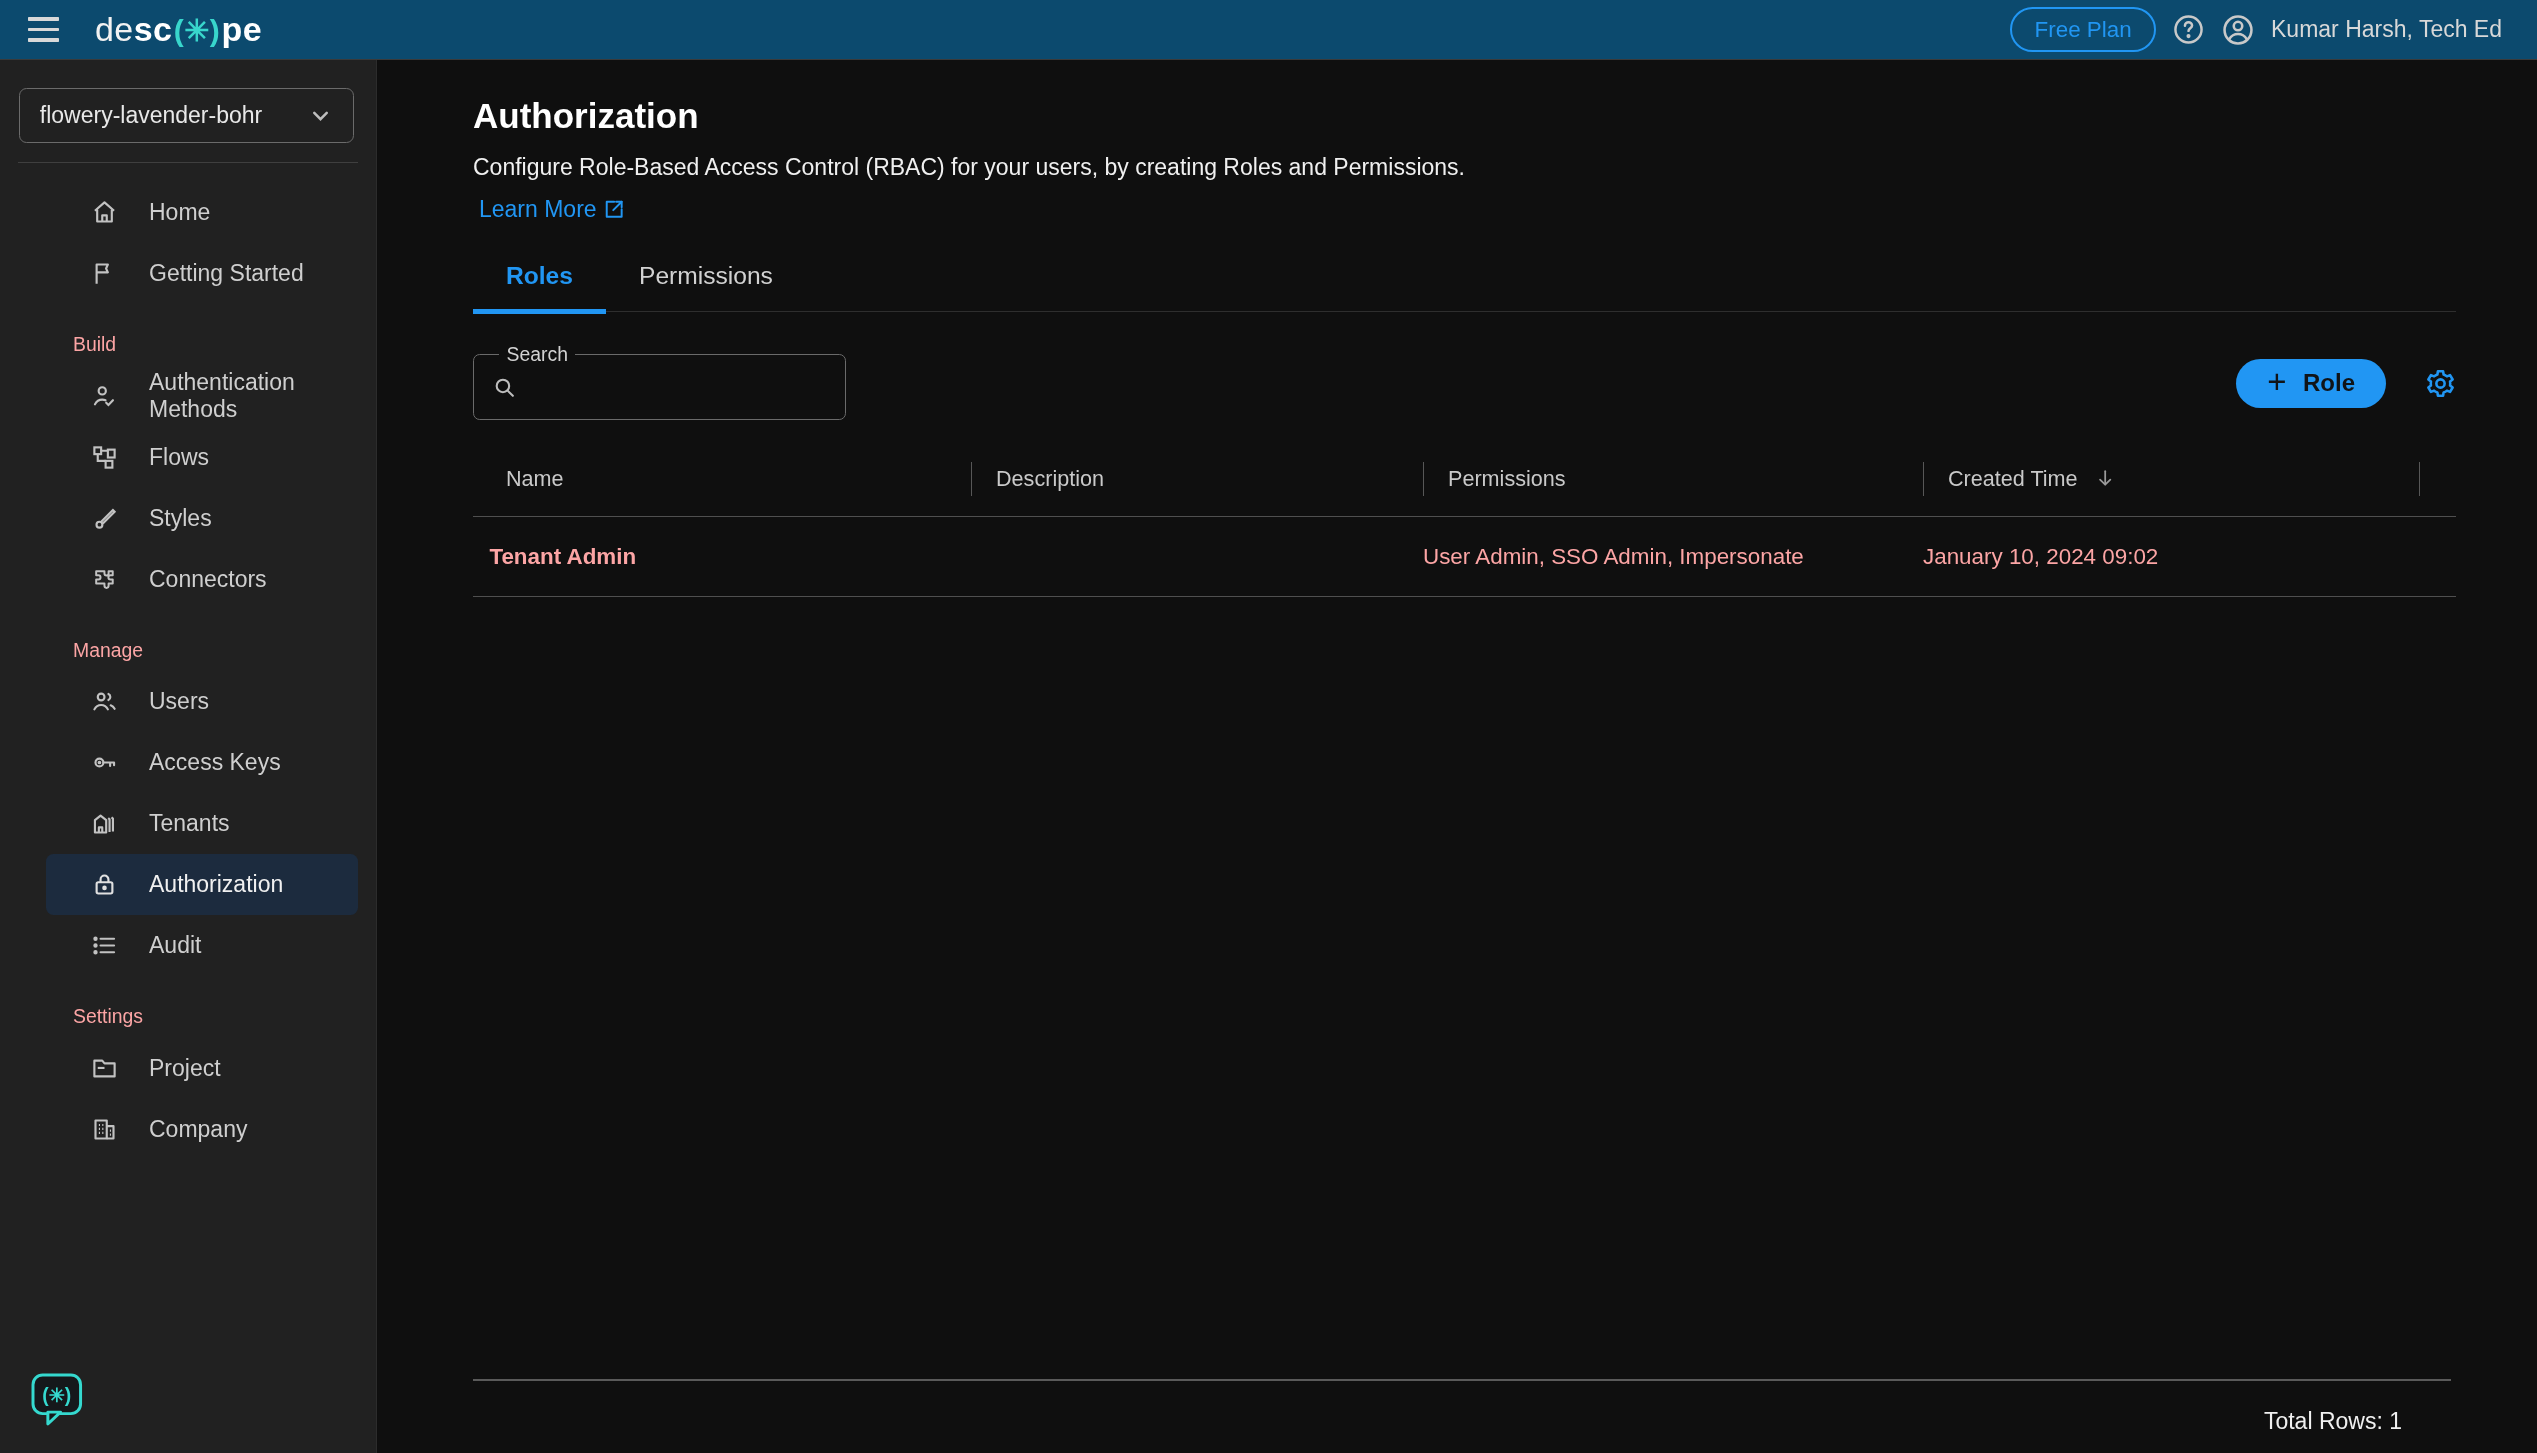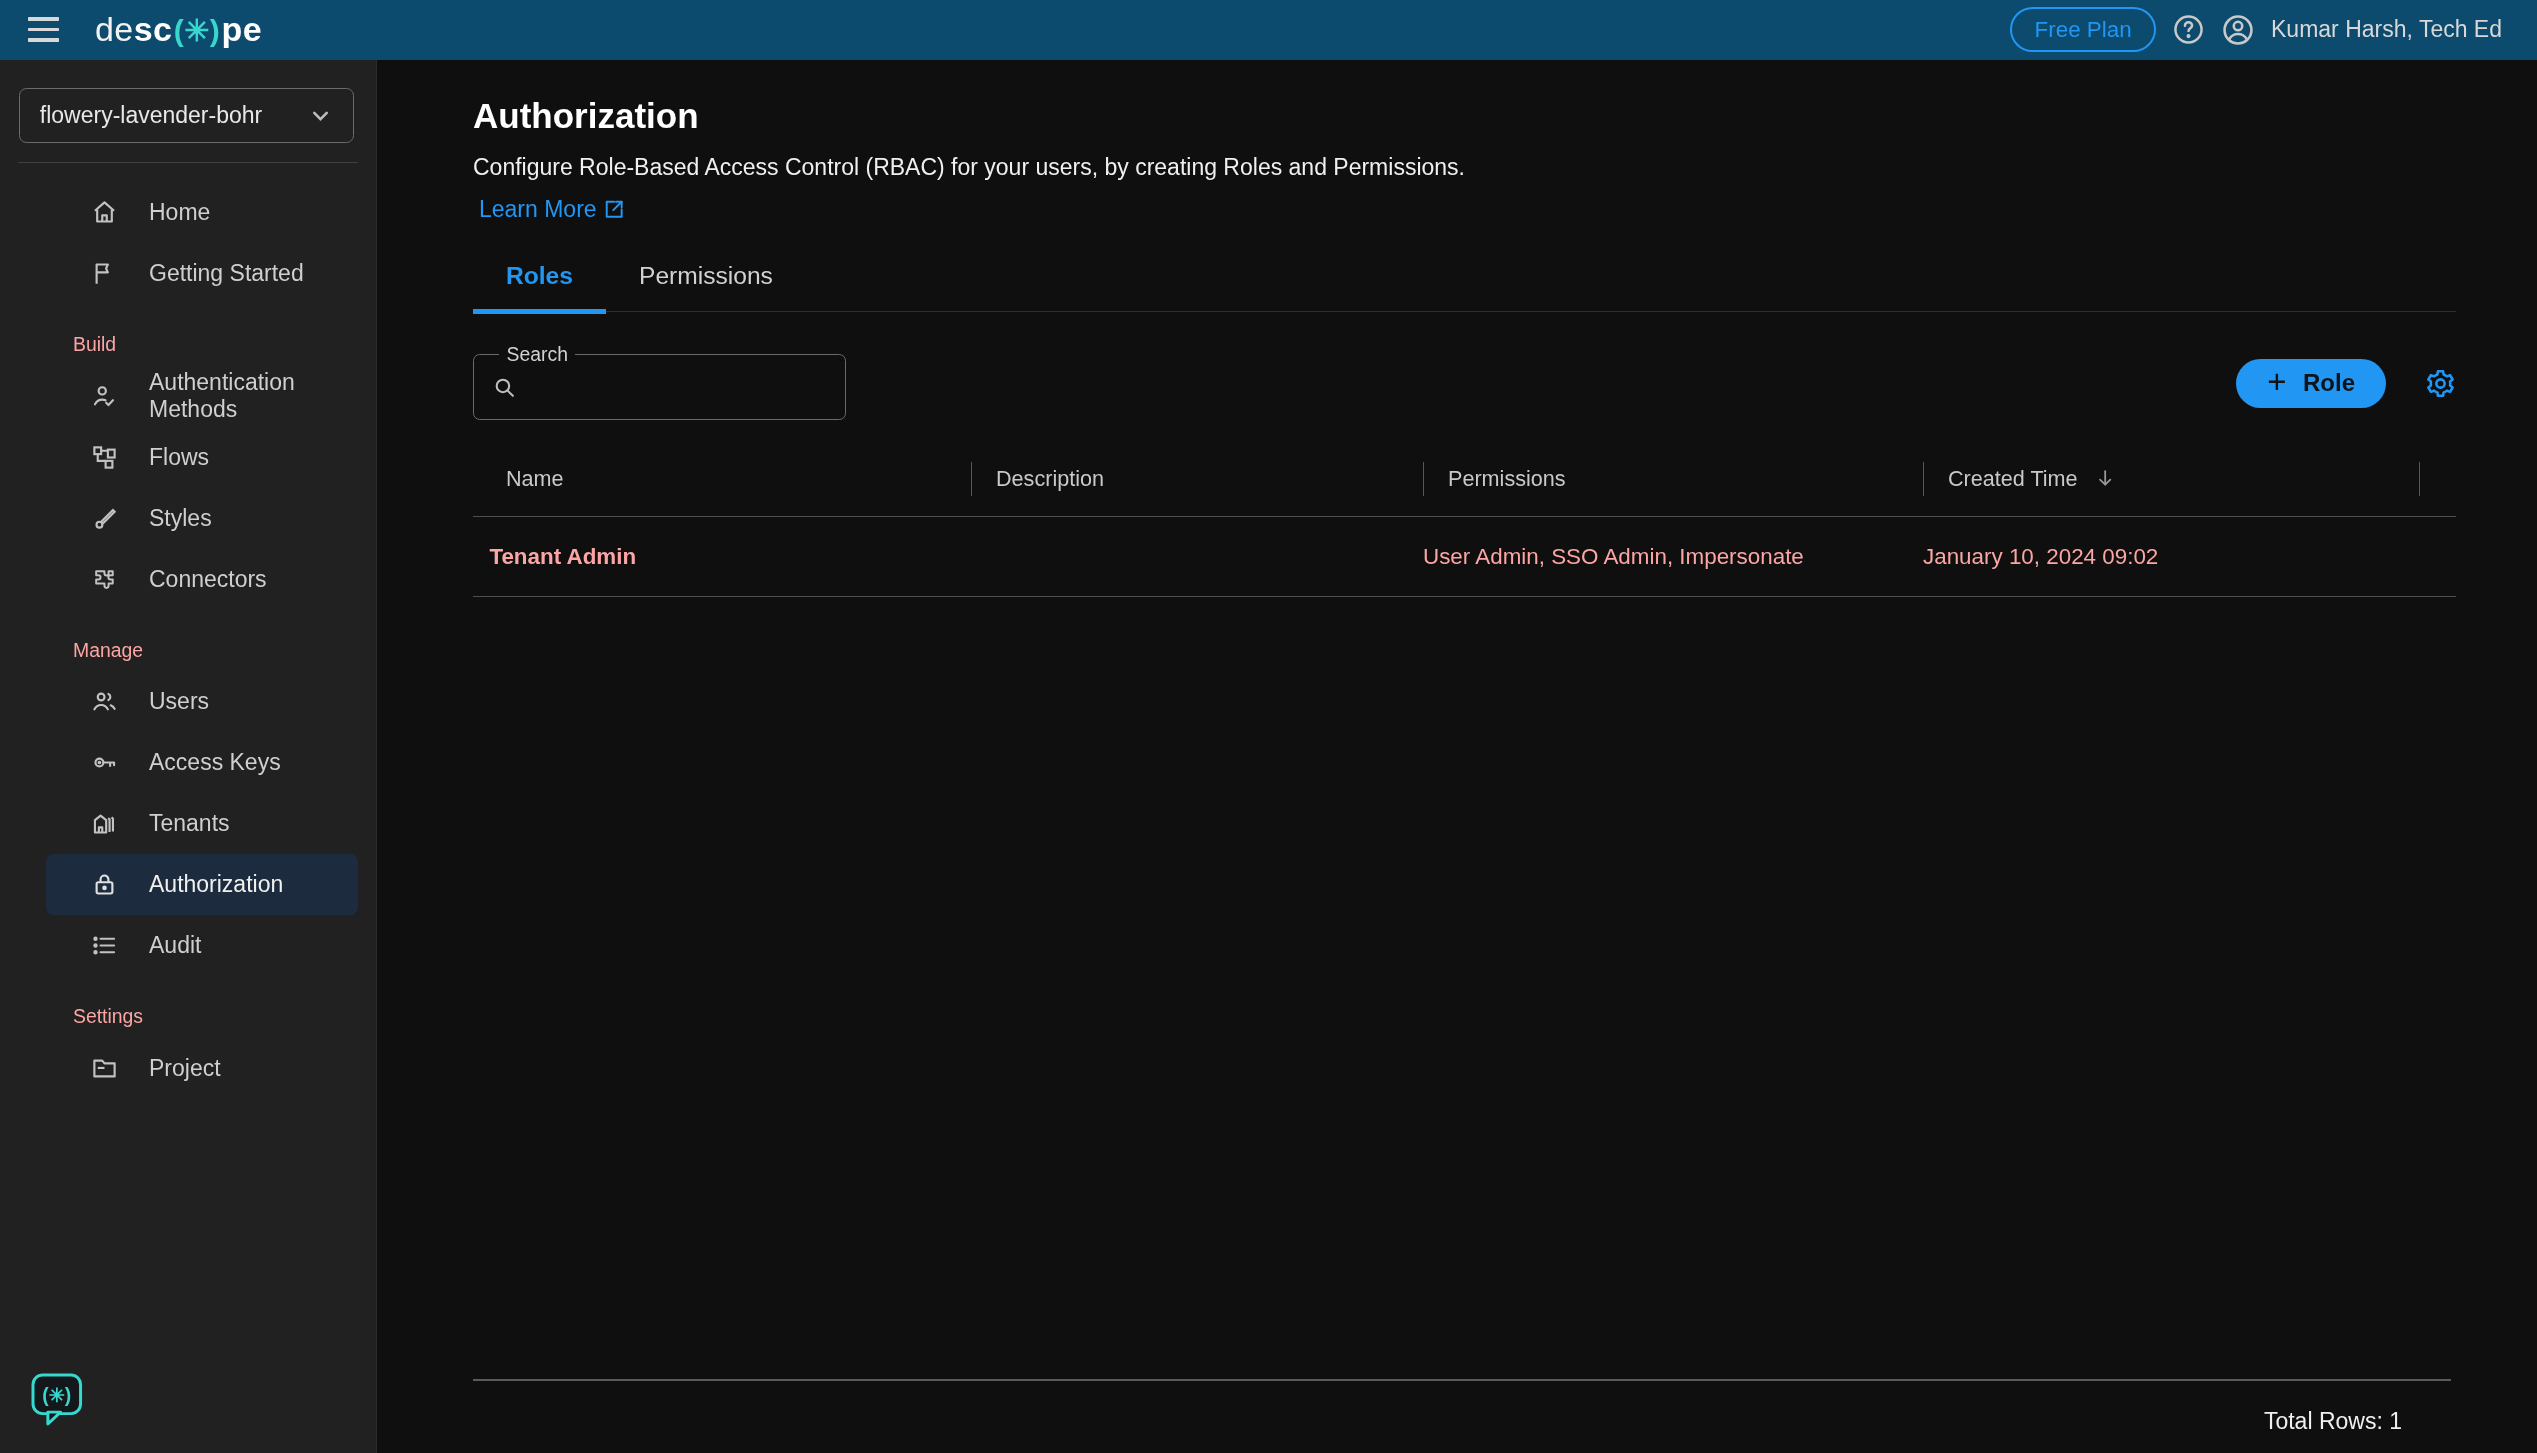--- a/index.html
+++ b/index.html
@@ -242,20 +242,28 @@
     </div>
 
     <div class="nav-section">Settings</div>
     <div class="nav-item">
       <svg width="27" height="27" viewBox="0 0 24 24" fill="none" stroke="#c2c2c2" stroke-width="1.9" stroke-linejoin="round">
           <path d="M3 19V5h7l2 2.5h9V19H3z"></path>
           <path d="M6 11.5h6"></path>
         </svg>
       <span class="lbl">Project</span>
     </div>
+    <div class="nav-item">
+      <svg width="27" height="27" viewBox="0 0 24 24" fill="none" stroke="#c2c2c2" stroke-width="1.9" stroke-linejoin="round">
+          <rect x="4" y="4" width="10" height="16"></rect>
+          <path d="M14 9h6v11h-6"></path>
+          <path d="M7 8h1M10 8h1M7 11.5h1M10 11.5h1M7 15h1M10 15h1M16.8 13h1M16.8 16.5h1"></path>
+        </svg>
+      <span class="lbl">Company</span>
+    </div>
   </div>
 
   <div class="chat-widget">
     <svg width="61" height="55" viewBox="0 0 82 74" fill="none">
       <rect x="4" y="4" width="64" height="52" rx="13" stroke="#35d9cf" stroke-width="4" fill="#15181b"></rect>
       <path d="M24 54v16l17-16z" fill="#15181b" stroke="#35d9cf" stroke-width="4" stroke-linejoin="round"></path>
       <text x="36" y="40" font-size="26" font-weight="bold" fill="#35d9cf" text-anchor="middle" font-family="Liberation Sans, sans-serif">(✳)</text>
     </svg>
   </div>
 </nav>

